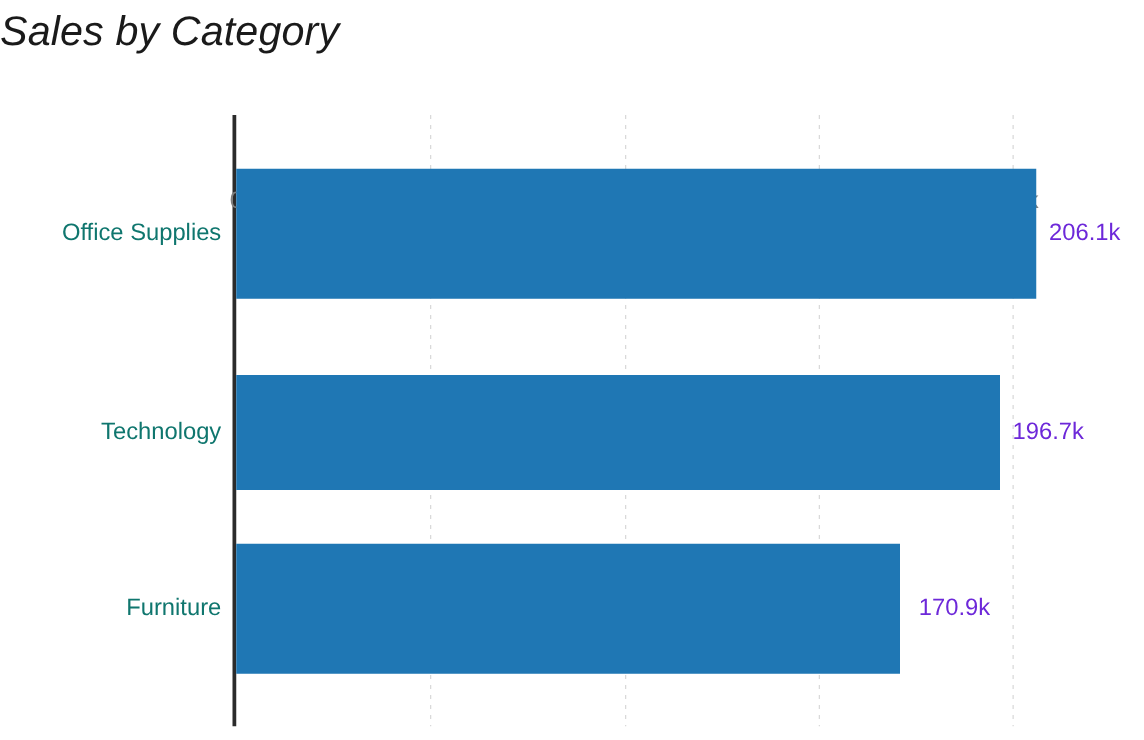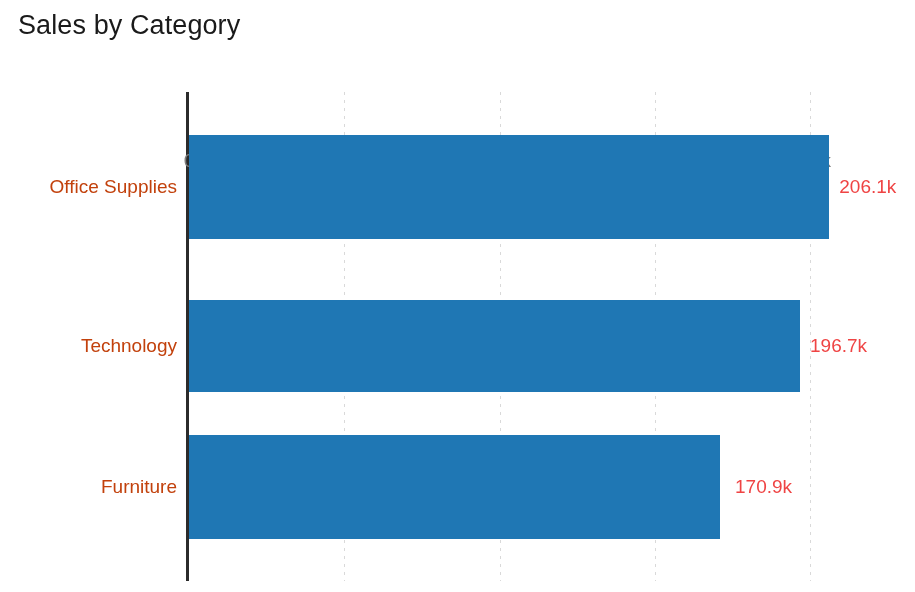--- a/index.html
+++ b/index.html
@@ -18,28 +18,29 @@
   #chart-root {
     position: relative;
     width: 915px;
     height: 592px;
     background: #ffffff;
   }
 
   
   #chart-title {
     position: absolute;
-    left: 18px;
+    left: 0;
     top: 9px;
-    font-size: 27px;
+    font-size: 33px;
     line-height: 32px;
     color: #1a1a1a;
     font-weight: 400;
     letter-spacing: 0.1px;
     white-space: nowrap;
+    font-style: italic;
   }
 
   
   
   #plot-area {
     position: absolute;
     left: 189px;
     top: 92px;
     width: 726px;
     height: 489px;
@@ -98,34 +99,34 @@
 
   
   .category-label {
     position: absolute;
     right: 100%;
     margin-right: 12px;
     top: 50%;
     transform: translateY(-50%);
     font-size: 19px;
     line-height: 22px;
-    color: #c2410c;
+    color: #0f766e;
     white-space: nowrap;
     text-align: right;
   }
 
   
   .value-label {
     position: absolute;
     top: 50%;
     transform: translateY(-50%);
     margin-left: 10px;
     font-size: 19px;
     line-height: 22px;
-    color: #ef4444;
+    color: #6d28d9;
     white-space: nowrap;
   }
 </style>
 </head>
 <body>
 
 <div id="chart-root">
 
   <div id="chart-title">Sales by Category</div>
 

